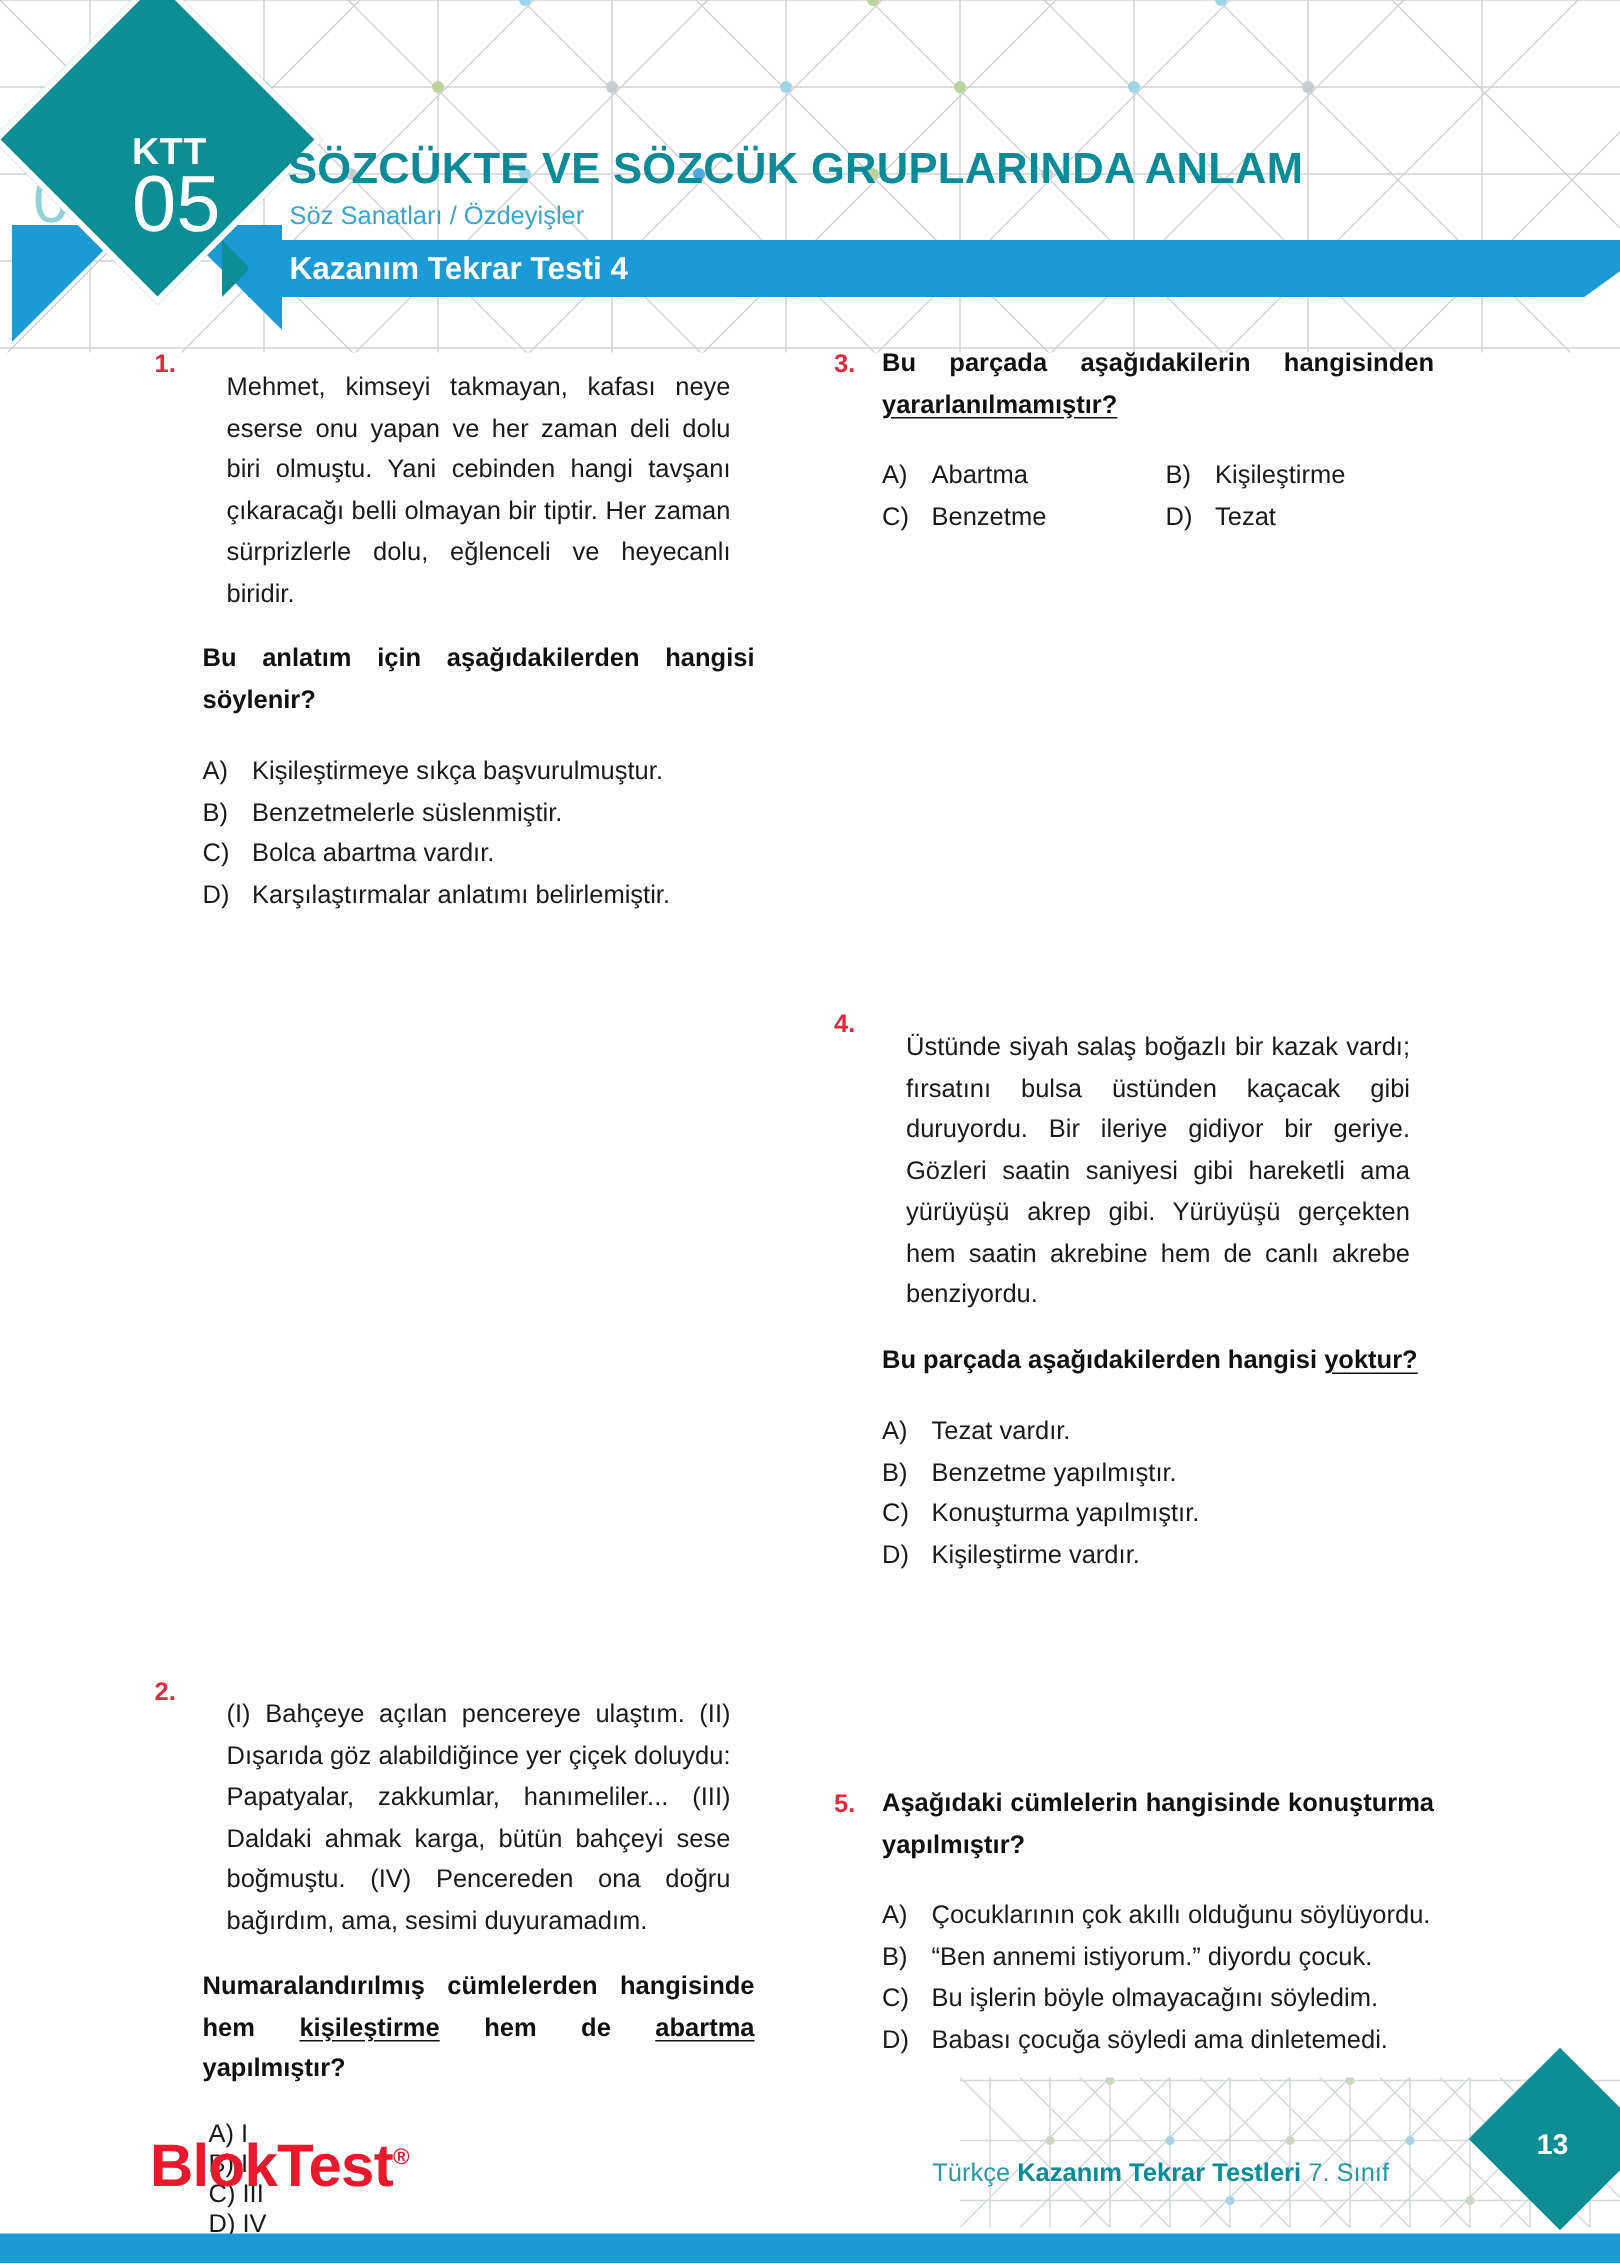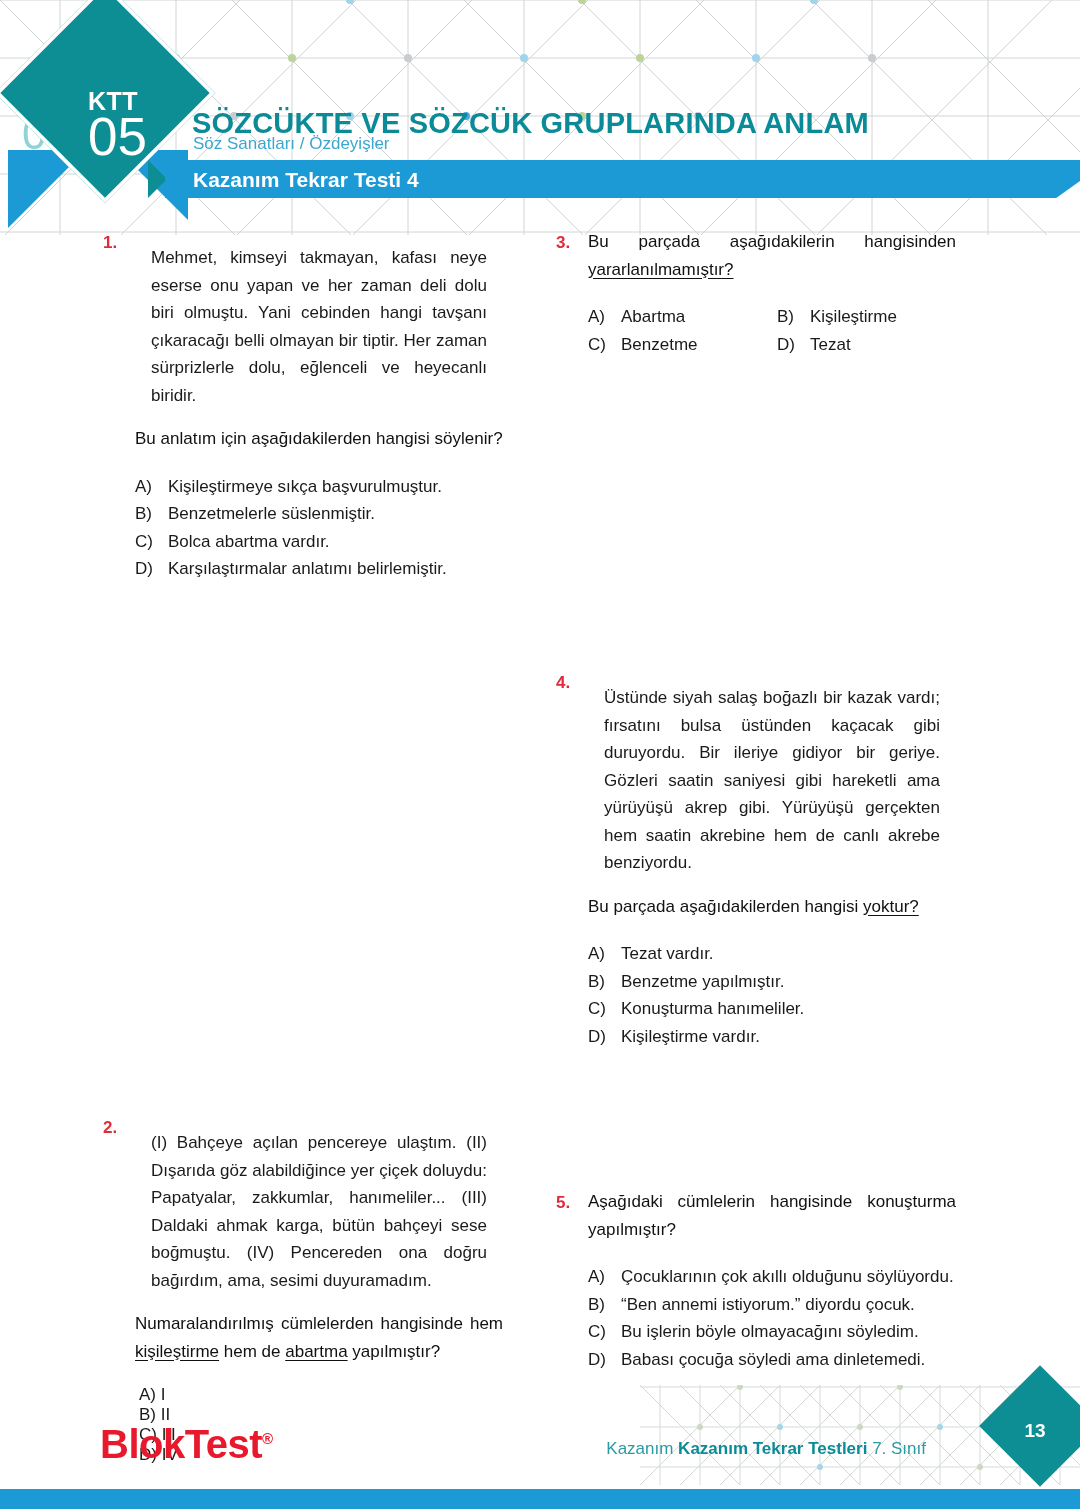--- a/index.html
+++ b/index.html
@@ -82,21 +82,21 @@
     position: absolute;
     left: 88px; top: 90px;
     color: #ffffff;
     line-height: 0.92;
   }
   .ktt-main .l1 { font-size: 25px; display: block; font-weight: 700; letter-spacing: 0.5px;}
   .ktt-main .l2 { font-size: 53px; display: block; font-weight: 400; }
 
   #title-main {
     position: absolute;
-    left: 192px; top: 107px;
+    left: 192px; top: 97px;
     font-size: 29px;
     font-weight: 700;
     color: #0b8b97;
     letter-spacing: 0.2px;
     white-space: nowrap;
   }
   #title-sub {
     position: absolute;
     left: 193px; top: 134px;
     font-size: 17px;
@@ -171,21 +171,21 @@
     color: #1a1a1a;
     text-align: justify;
     text-justify: inter-word;
     margin: 16px;
     hyphens: manual;
   }
   .stem {
     font-size: 17px;
     line-height: 1.62;
     color: #111111;
-    font-weight: 400;
+    font-weight: 700;
     text-align: justify;
     text-justify: inter-word;
     margin: 0;
   }
   .u { text-decoration: underline; text-underline-offset: 3px; }
 
   .options {
     margin-top: 20px;
     padding-left: 32px;
   }
@@ -428,21 +428,21 @@
           <div class="opt">
             <span class="lt">A)</span>
             <span class="tx">Tezat vardır.</span>
           </div>
           <div class="opt">
             <span class="lt">B)</span>
             <span class="tx">Benzetme yapılmıştır.</span>
           </div>
           <div class="opt">
             <span class="lt">C)</span>
-            <span class="tx">Konuşturma hanımeliler.</span>
+            <span class="tx">Konuşturma yapılmıştır.</span>
           </div>
           <div class="opt">
             <span class="lt">D)</span>
             <span class="tx">Kişileştirme vardır.</span>
           </div>
         </div>
       </div>
 
       <div class="q" style="top:960px;">
         <div class="q-head">
@@ -490,20 +490,20 @@
         <circle cx="100" cy="2" r="3" fill="#cdd8c2"></circle>
         <circle cx="260" cy="2" r="3" fill="#cdd8c2"></circle>
         <circle cx="180" cy="82" r="3" fill="#a9d4e8"></circle>
         <circle cx="340" cy="82" r="3" fill="#cdd8c2"></circle>
       </g>
     </svg>
   </div>
 
   <div id="footer">
     <div id="logo"><span>BlokTest</span><span class="reg">®</span></div>
-    <div id="footer-text"><span>Kazanım </span><b>Kazanım Tekrar Testleri</b><span> 7. Sınıf</span></div>
+    <div id="footer-text"><span>Türkçe </span><b>Kazanım Tekrar Testleri</b><span> 7. Sınıf</span></div>
   </div>
 
   <div id="page-badge"></div>
   <div id="page-num">13</div>
   <div id="bottom-bar"></div>
 
 </div>
 
 </body></html>

